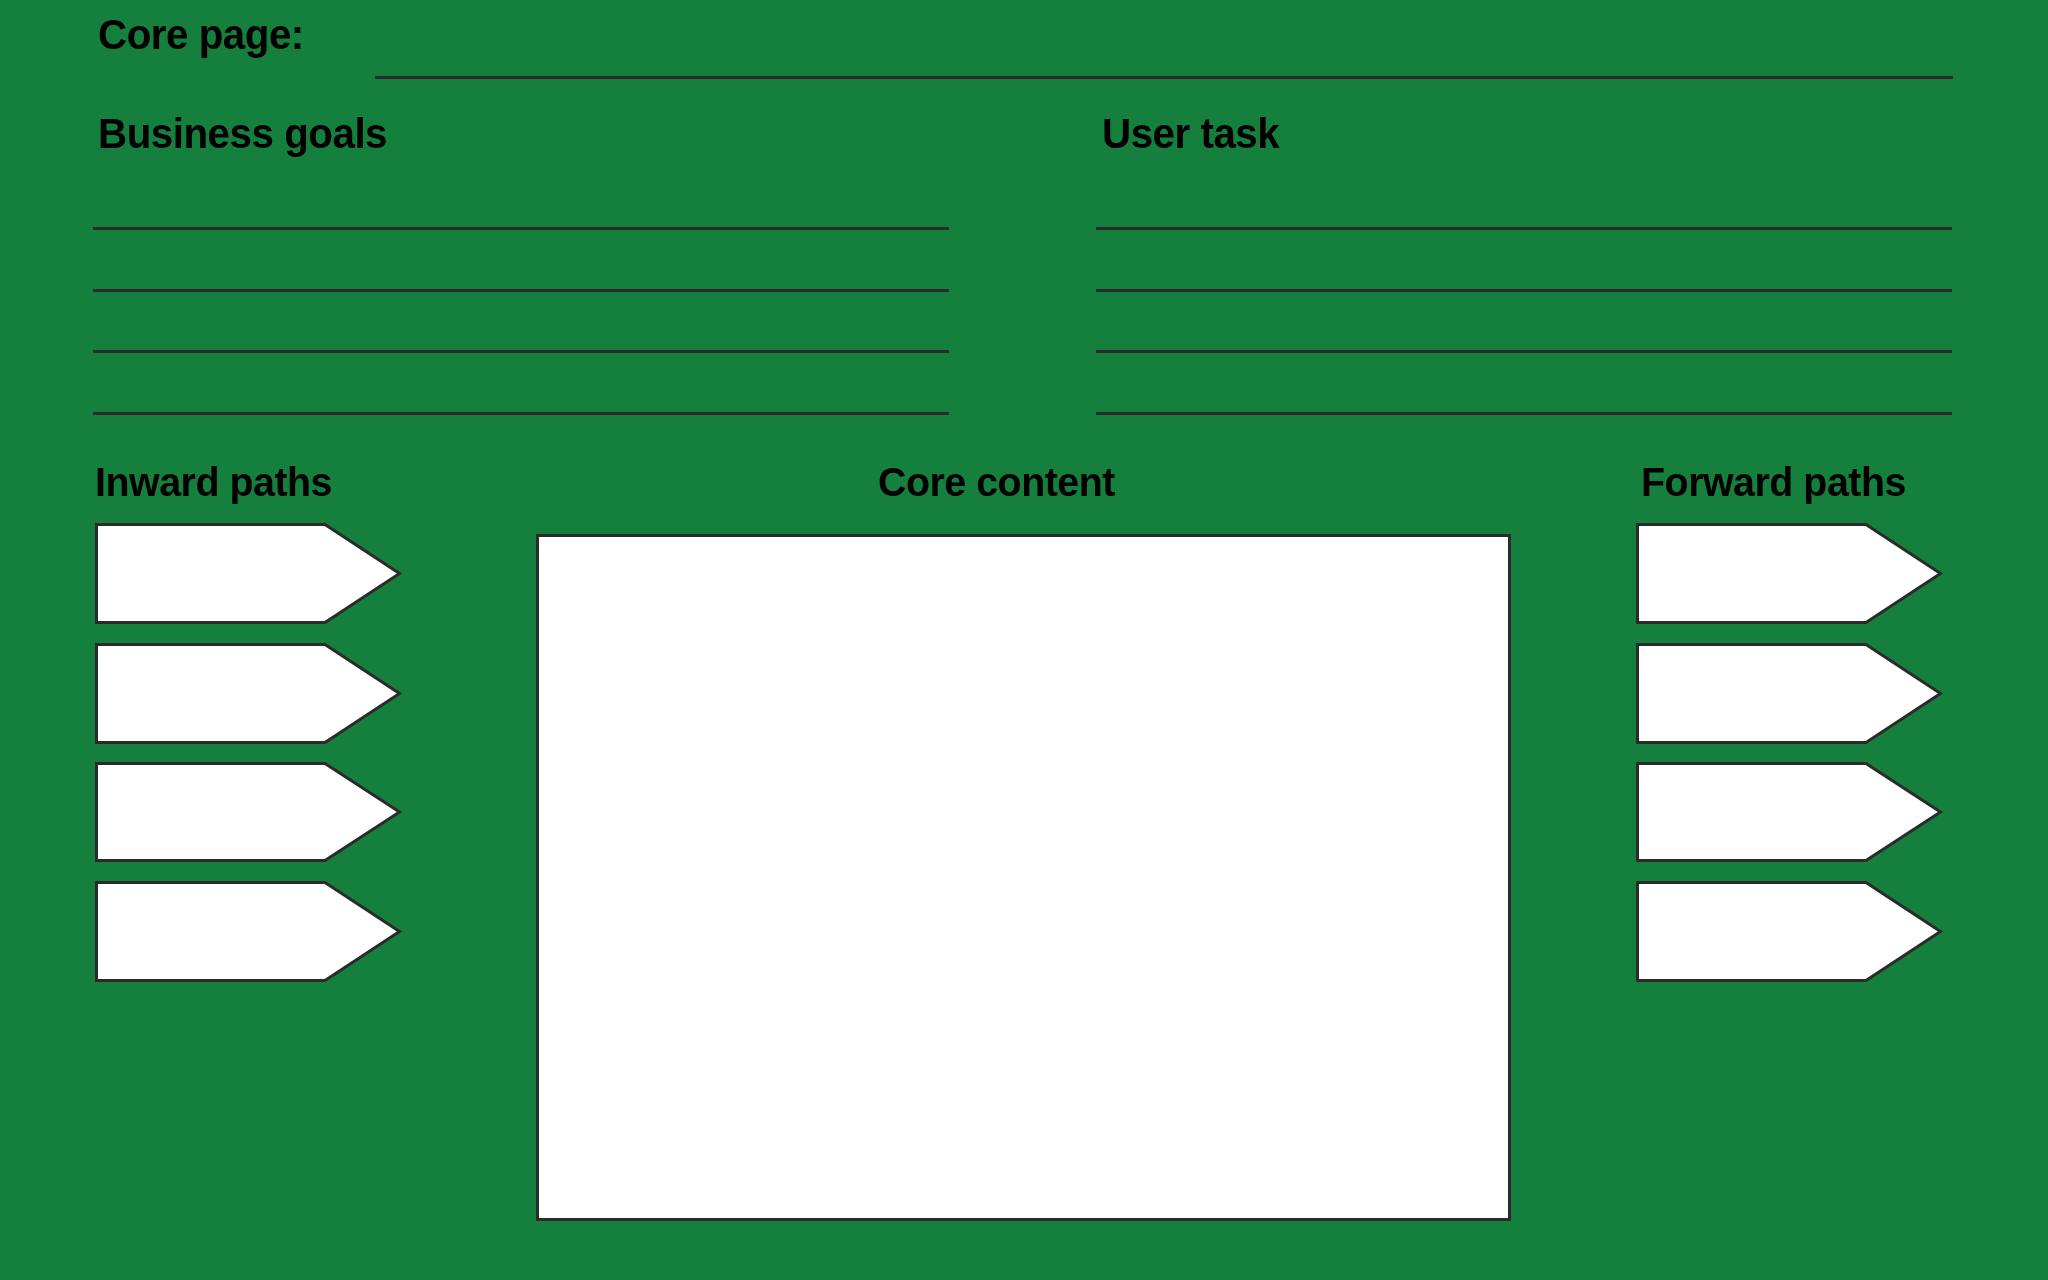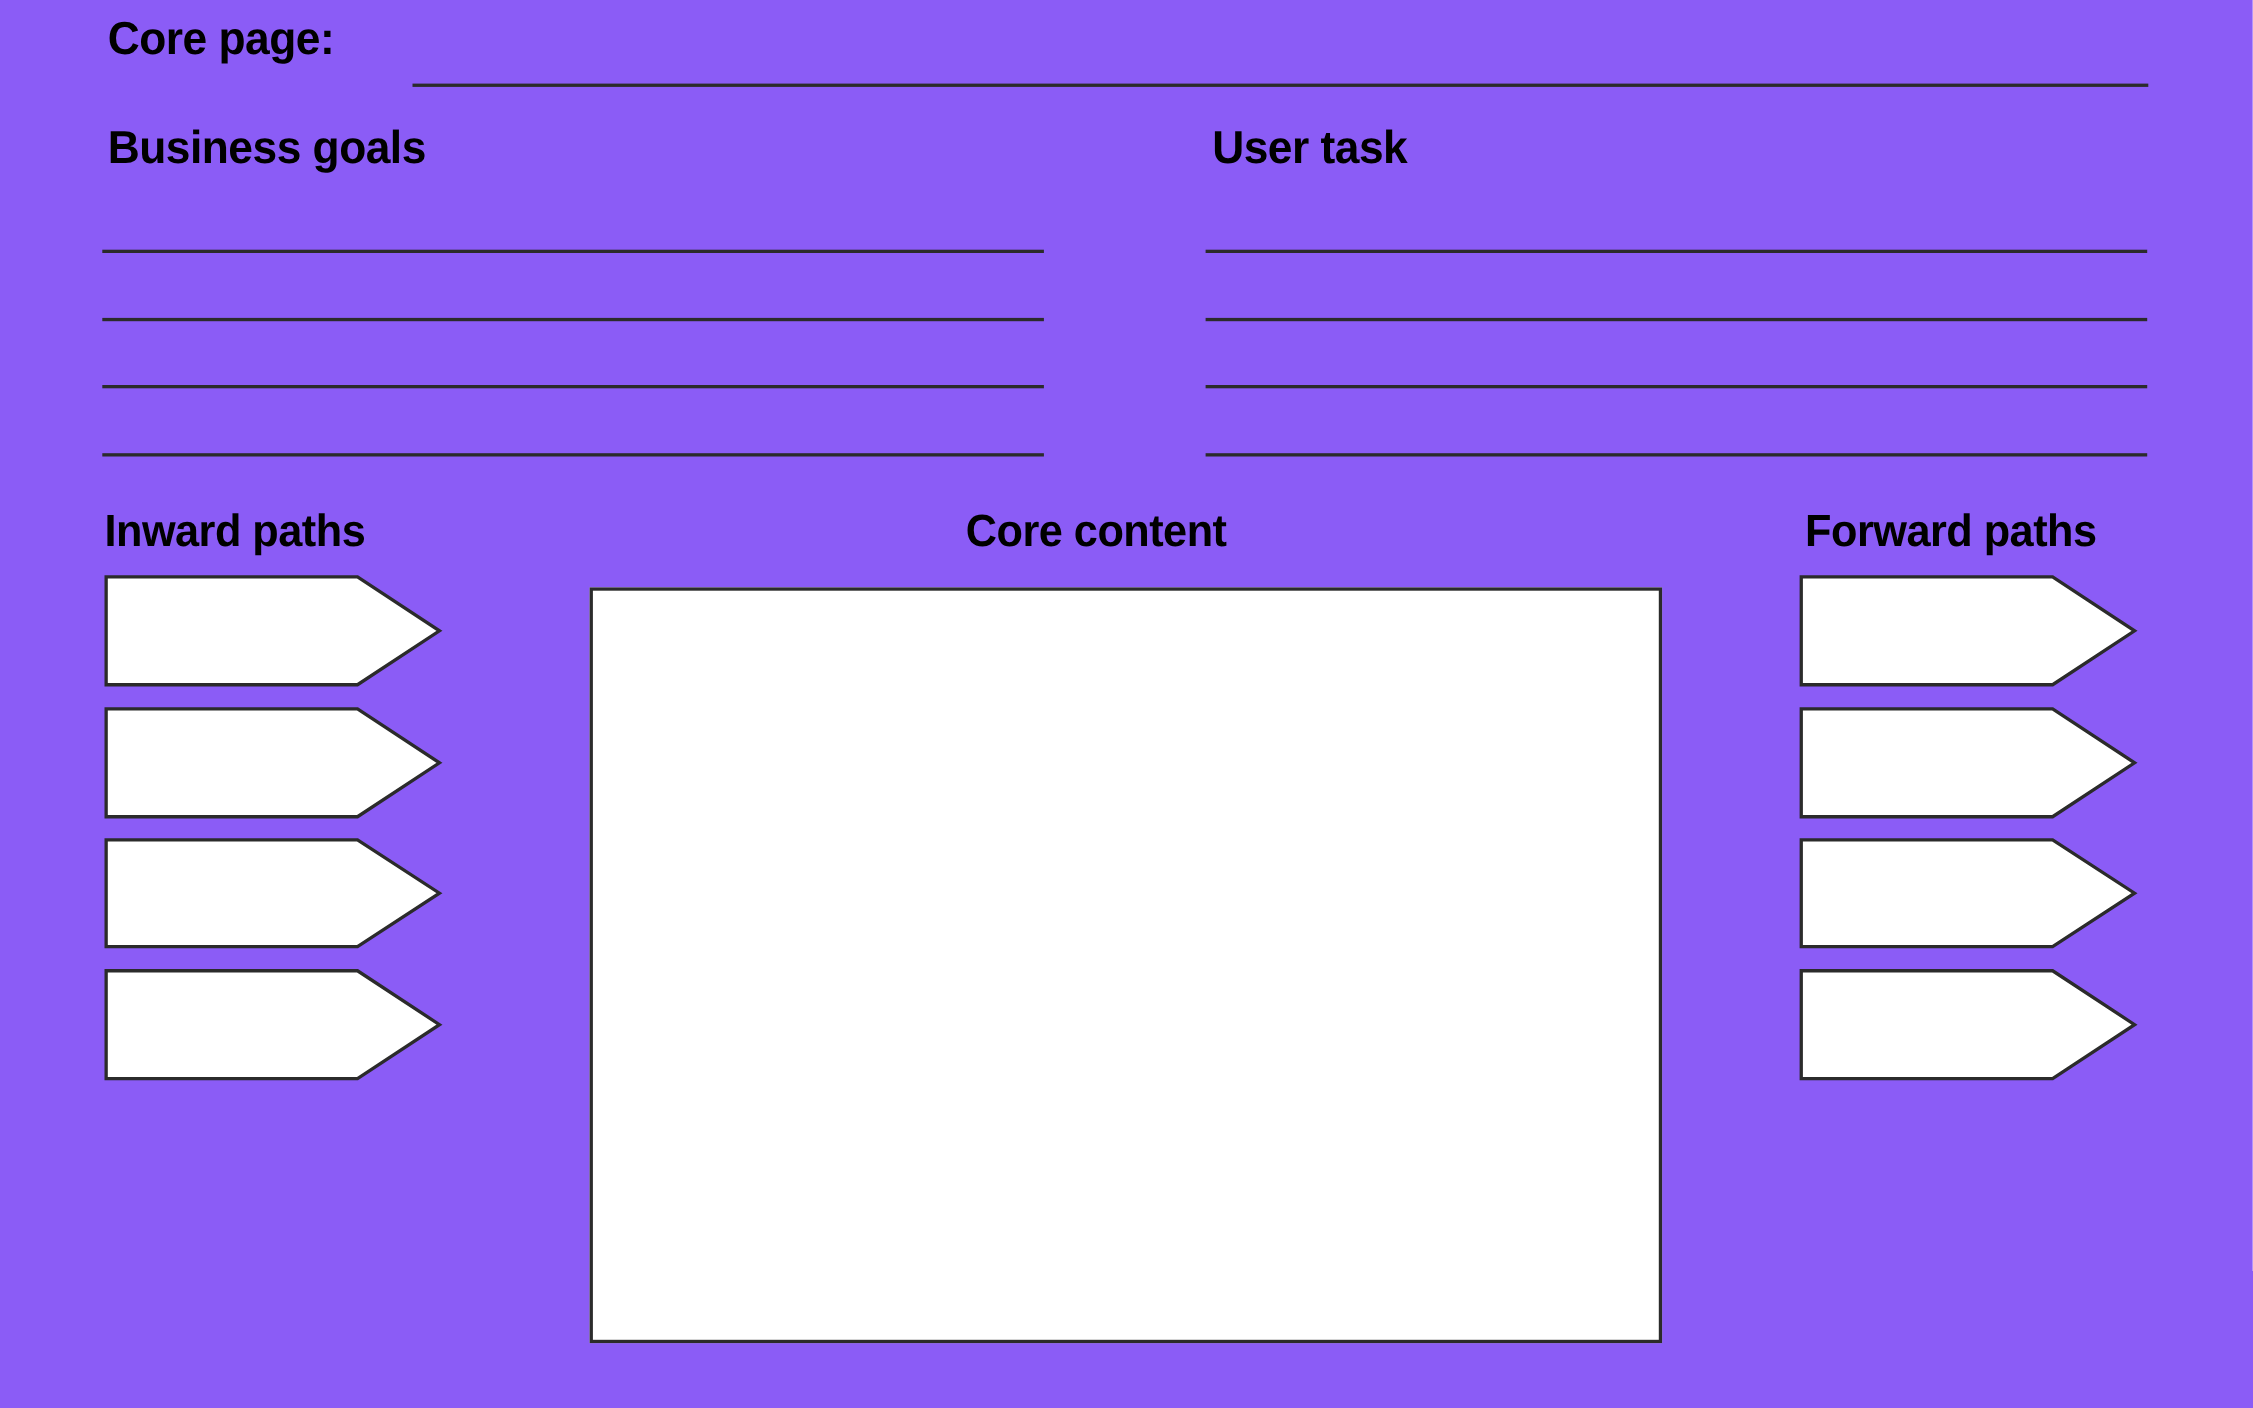--- a/index.html
+++ b/index.html
@@ -8,21 +8,21 @@
     background: #ffffff;
   }
   body {
     font-family: "Liberation Sans", sans-serif;
     -webkit-font-smoothing: antialiased;
   }
   #page {
     position: relative;
     width: 2048px;
     height: 1280px;
-    background: #8b5cf6;
+    background: #15803d;
     overflow: hidden;
   }
 
   
   .hd {
     position: absolute;
     font-family: "Liberation Sans", sans-serif;
     font-weight: bold;
     color: #000000;
     letter-spacing: -0.5px;

